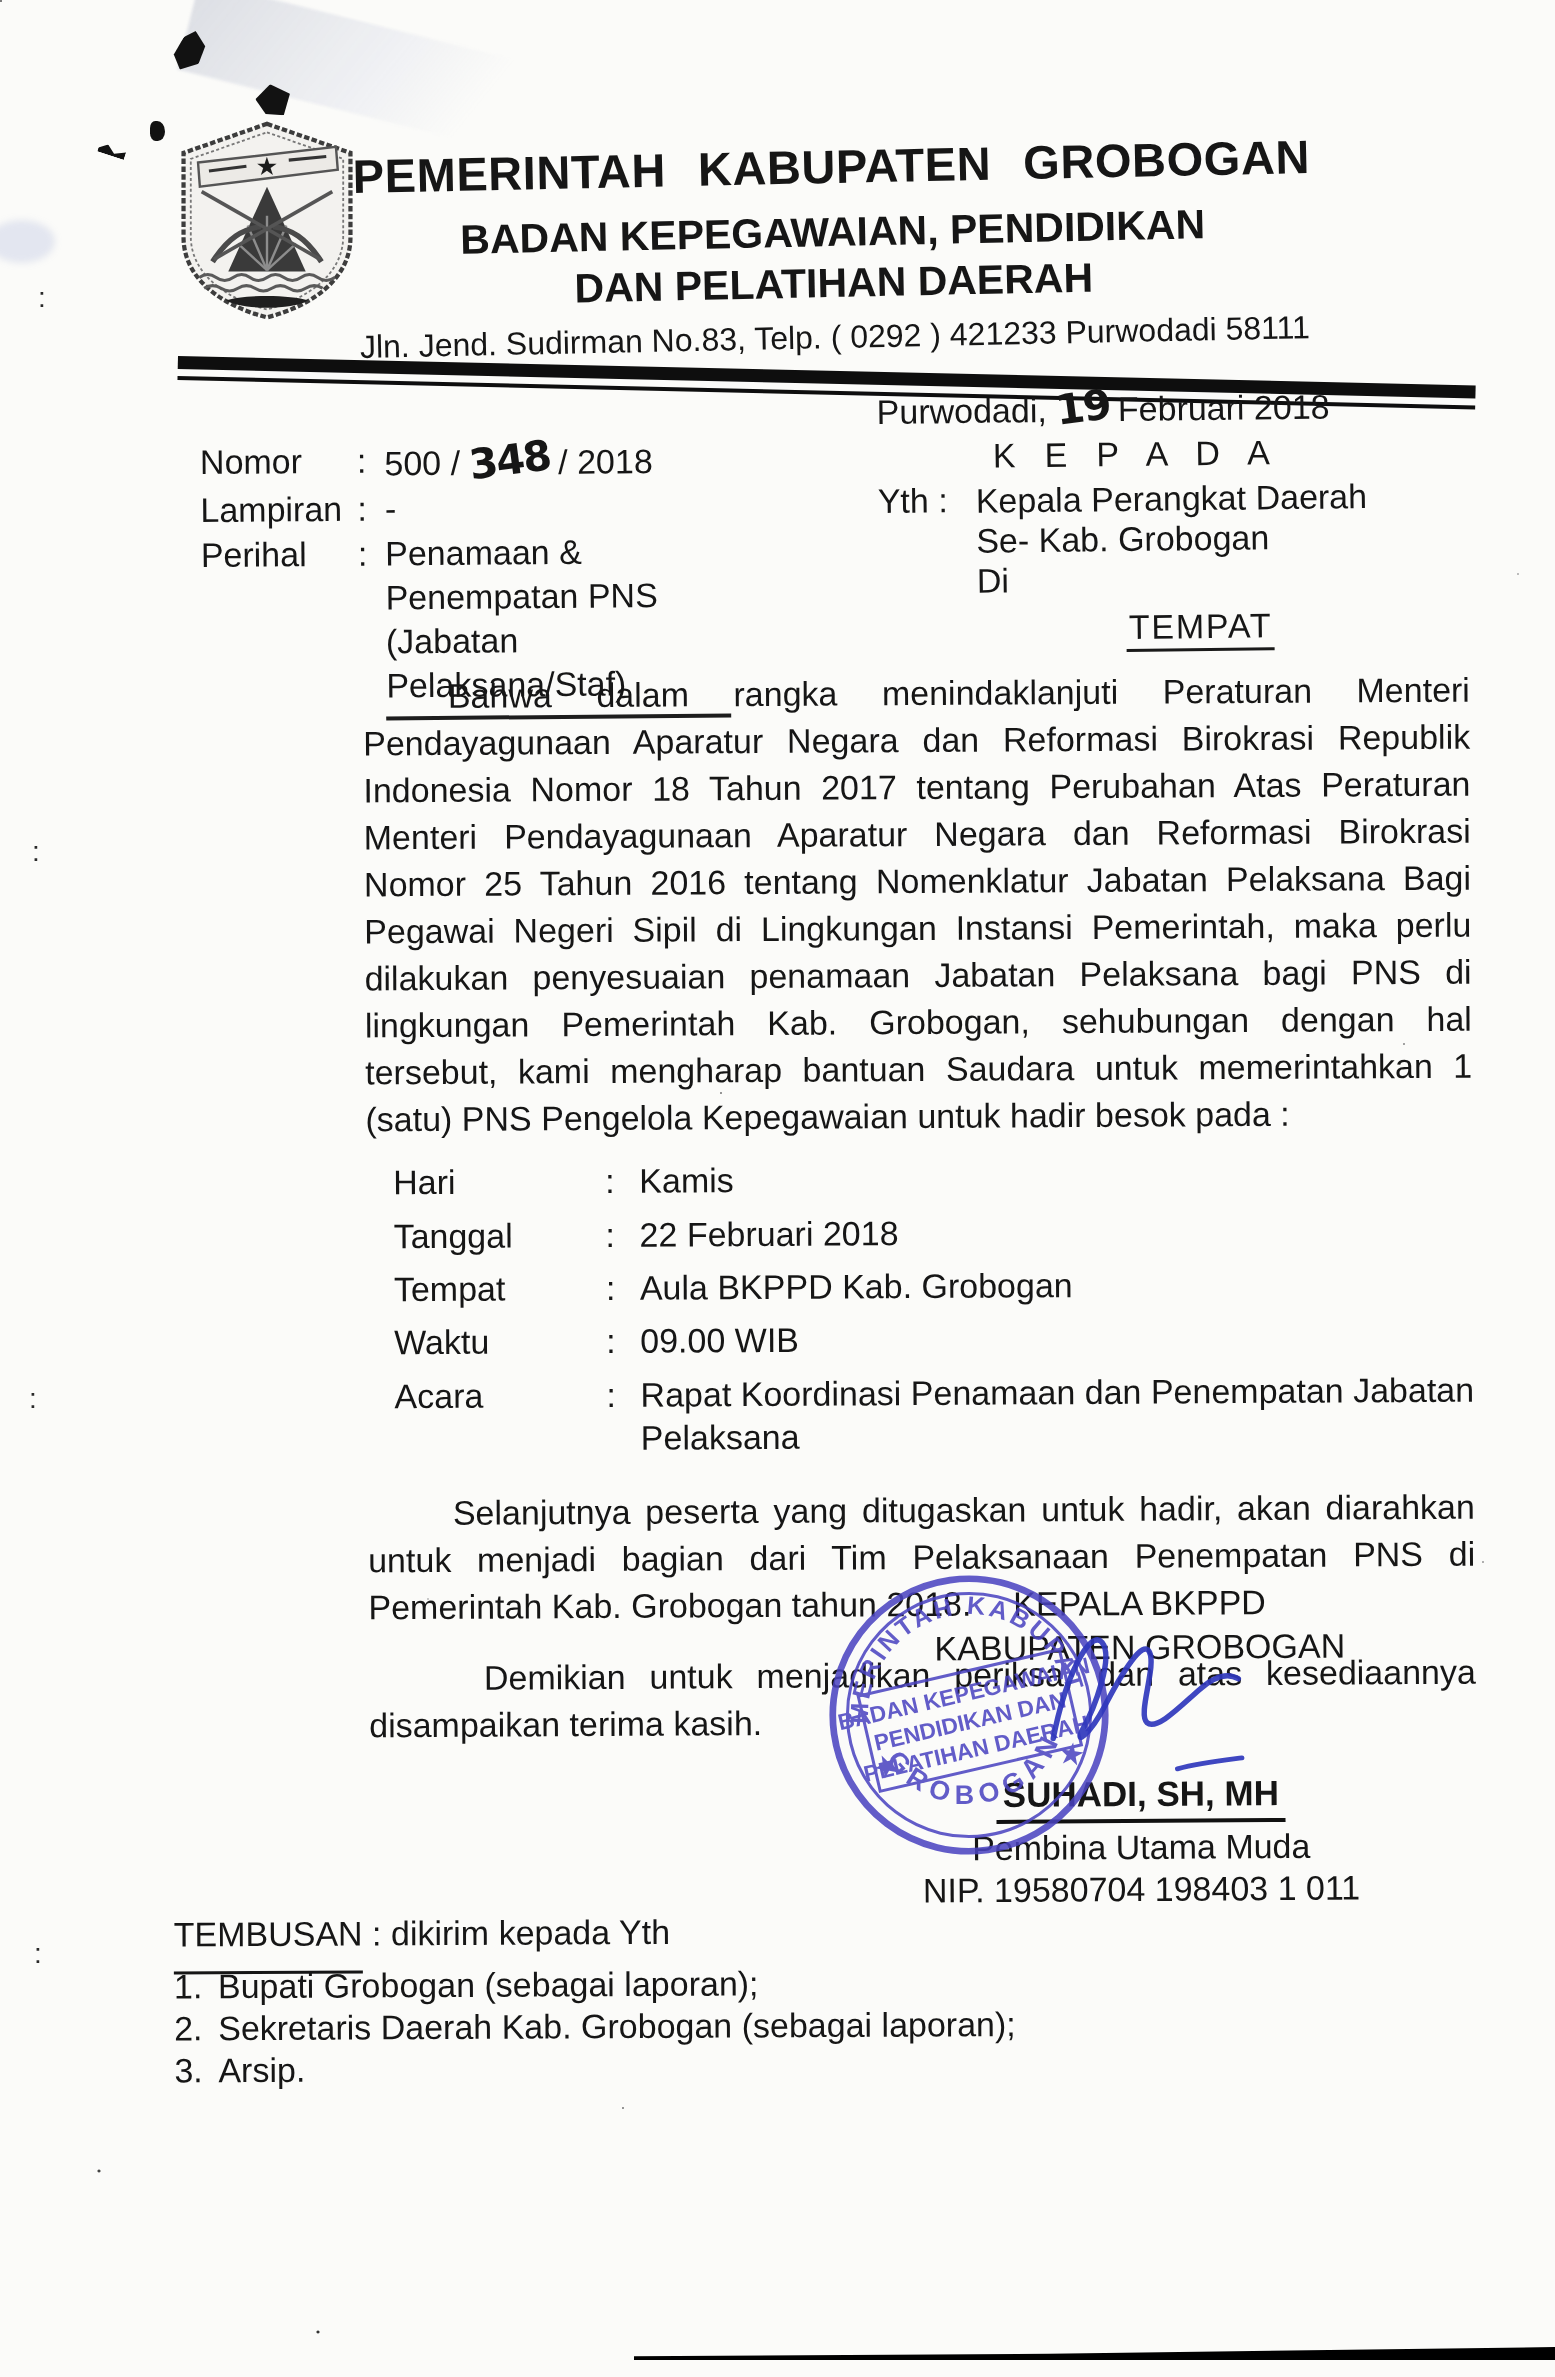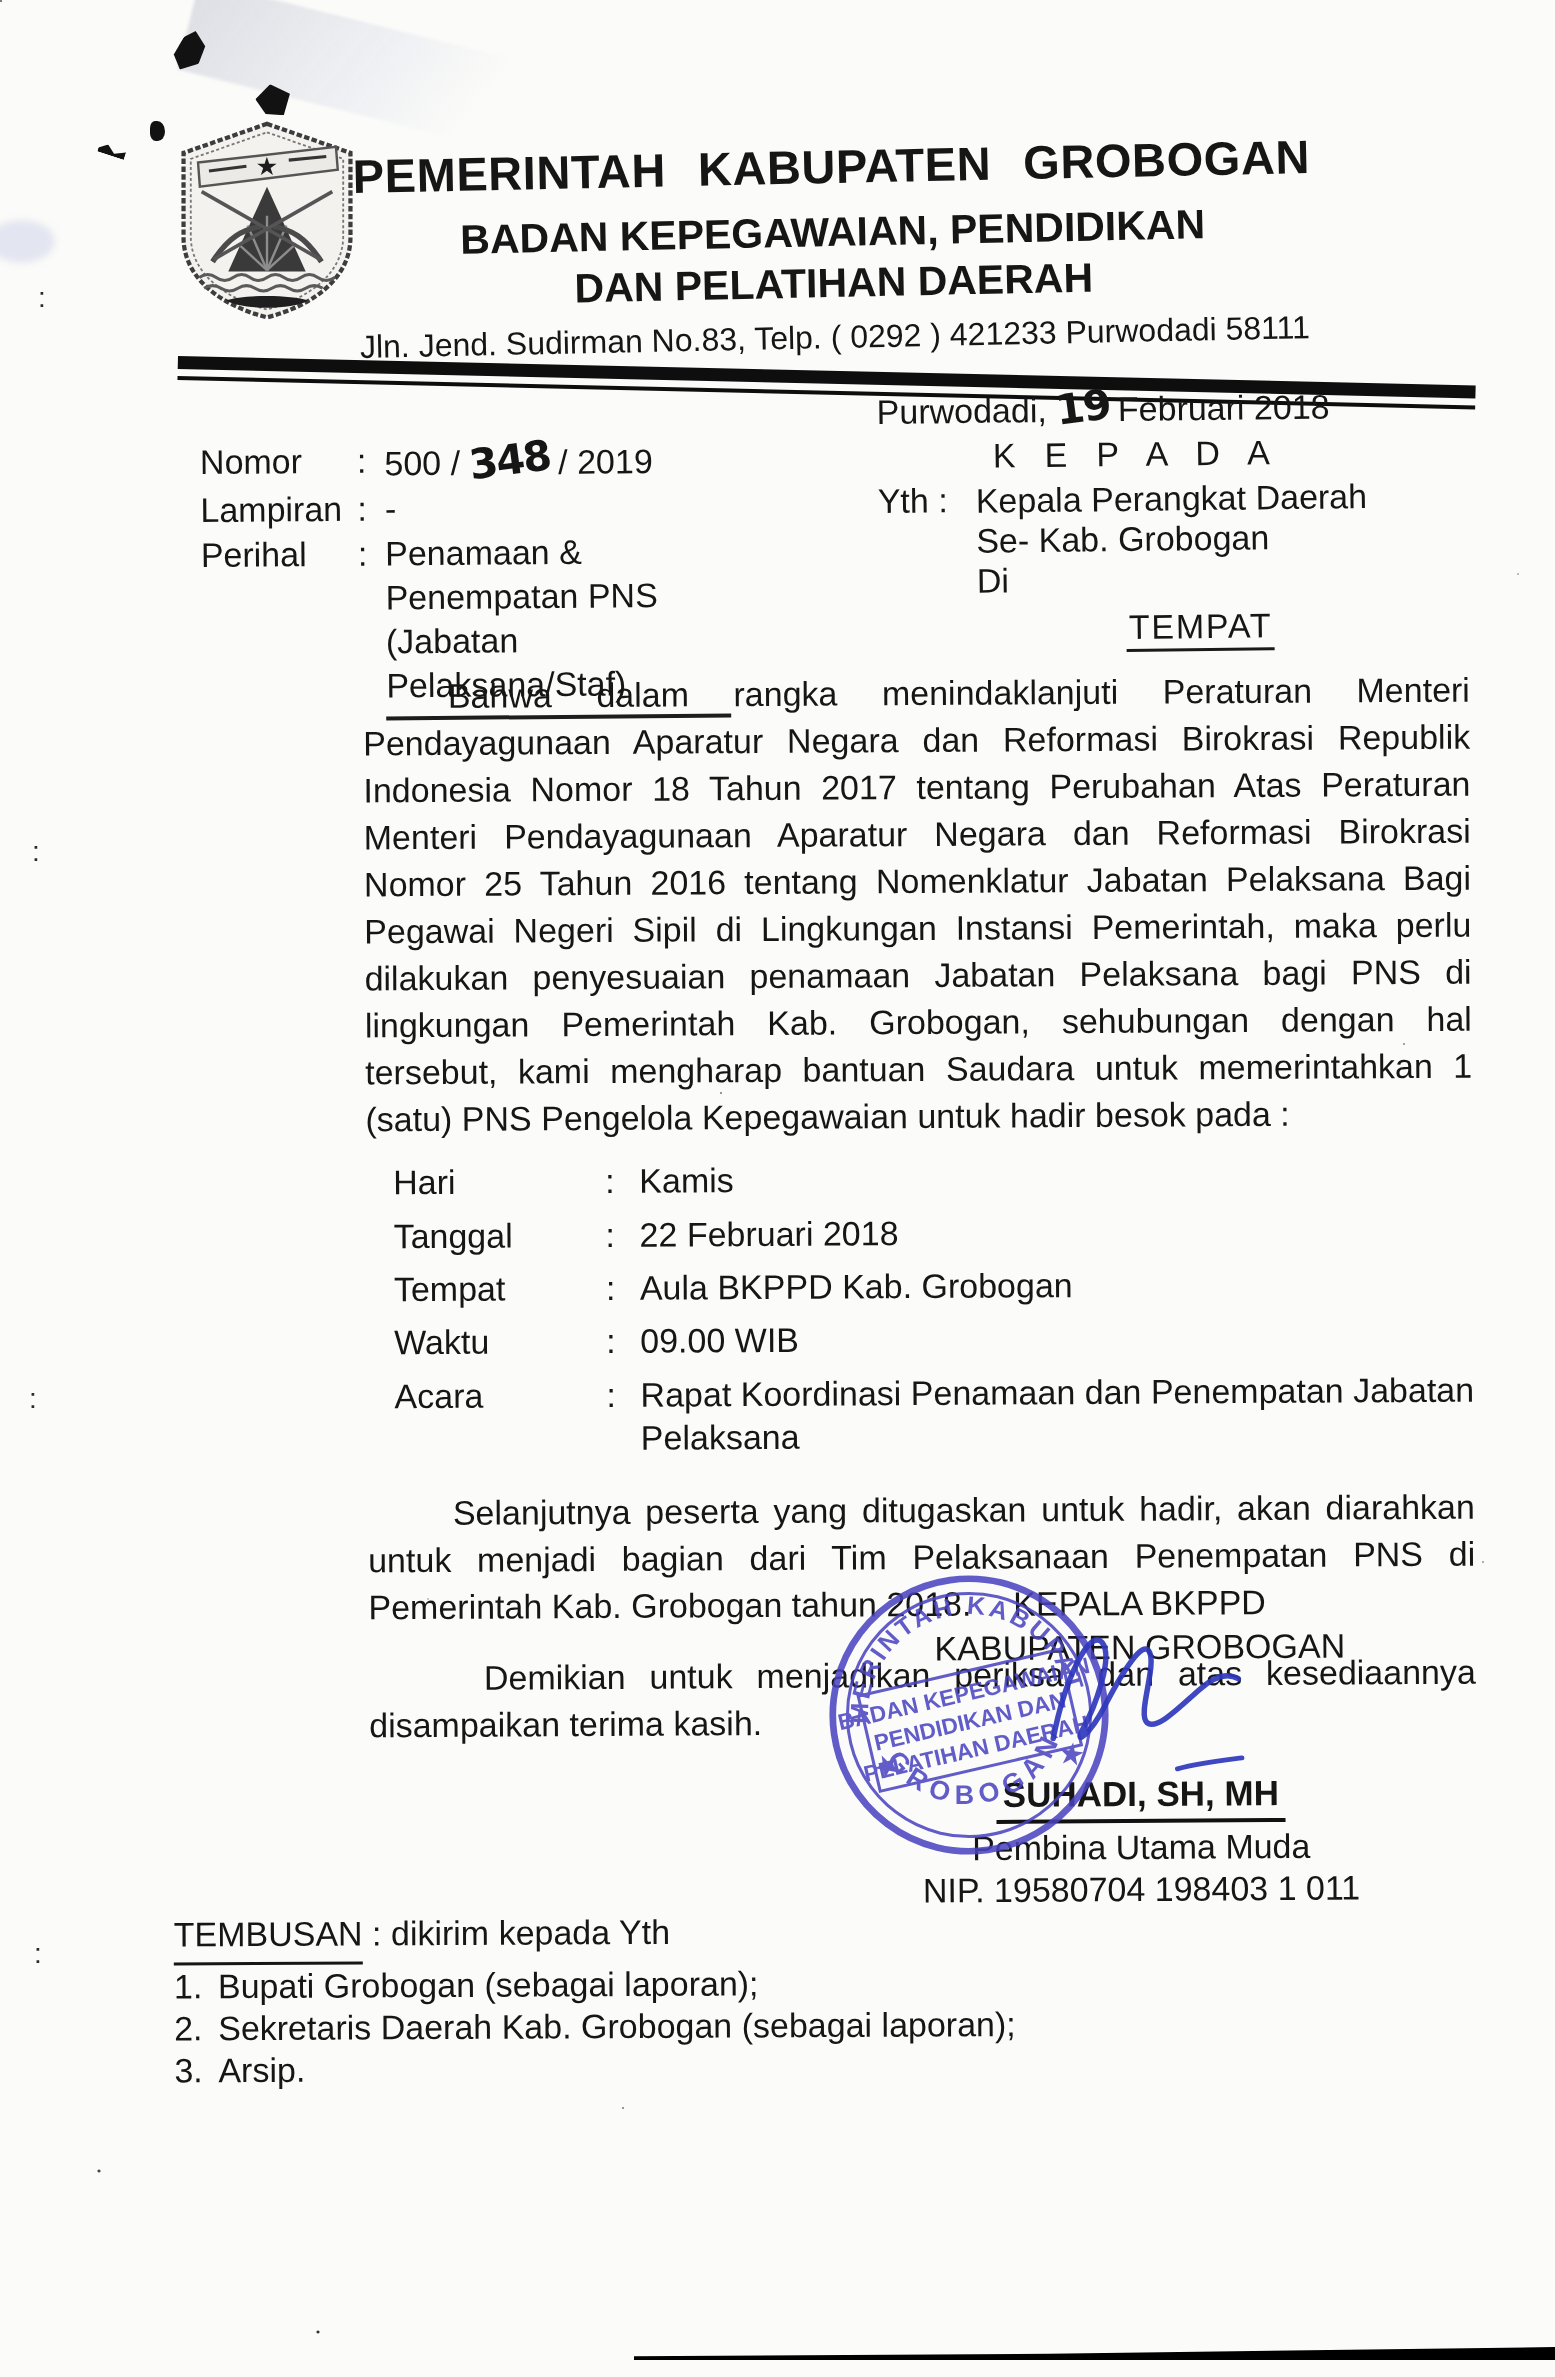--- a/index.html
+++ b/index.html
@@ -48,21 +48,21 @@
   .sig-name{display:inline-block; font-weight:bold; font-size:35px; margin-top:105px;
             border-bottom:4.3px solid #111; padding:0 6.1px 4.9px; white-space:nowrap;}
   .sig-rank{margin-top:4.9px;}
   .sig-nip{margin-top:3.7px; white-space:nowrap;}
   .stamp{position:absolute; left:823px; top:1569px; width:292px; height:292px;
          transform:rotate(-8deg); opacity:0.86; z-index:2;}
   .autograph{position:absolute; left:1030px; top:1585px; width:262px; height:207px; z-index:3; opacity:0.92;}
   
   .tembusan{position:absolute; left:174px; top:1910px; width:927px; font-size:34px; transform:rotate(-0.3deg);}
   .temb-head{line-height:44px;}
-  .temb-head .u{border-bottom:3.7px solid #161616; padding-bottom:9px;}
+  .temb-head .u{border-bottom:3.7px solid #161616; padding-bottom:18px;}
   .temb-items{margin-top:8.5px;}
   .temb-row{display:grid; grid-template-columns:44px 1fr; line-height:42px;}
   
   .blob{position:absolute; background:#121212; filter:blur(0.7px);}
   .blob1{left:176px; top:32px; width:28px; height:40px; transform:rotate(38deg);
          clip-path:polygon(20% 0,80% 15%,100% 60%,60% 100%,10% 80%,0 30%);}
   .blob2{left:256px; top:84px; width:35px; height:33px; transform:rotate(-12deg);
          clip-path:polygon(50% 0,100% 40%,70% 100%,20% 85%,0 35%);}
   .blob3{left:150px; top:121px; width:14.6px; height:19.5px; border-radius:40% 60% 55% 45%;}
   .blob4{left:98px; top:146px; width:28px; height:9.8px; transform:rotate(18deg);
@@ -134,21 +134,21 @@
     <div class="h-line3">DAN PELATIHAN DAERAH</div>
     <div class="h-addr">Jln. Jend. Sudirman No.83, Telp. ( 0292 ) 421233 Purwodadi 58111</div>
   </div>
   <div class="rule"></div>
 
   <div class="meta-left">
     <div class="meta-row">
       <span>Nomor</span>
       <span>:</span>
       <span>
-        <span>500 /</span><span class="hand">348</span><span>/ 2019</span>
+        <span>500 /</span><span class="hand">348</span><span>/ 2018</span>
       </span>
     </div>
     <div class="meta-row">
       <span>Lampiran</span>
       <span>:</span>
       <span>-</span>
     </div>
     <div class="meta-row">
       <span>Perihal</span>
       <span>:</span>

